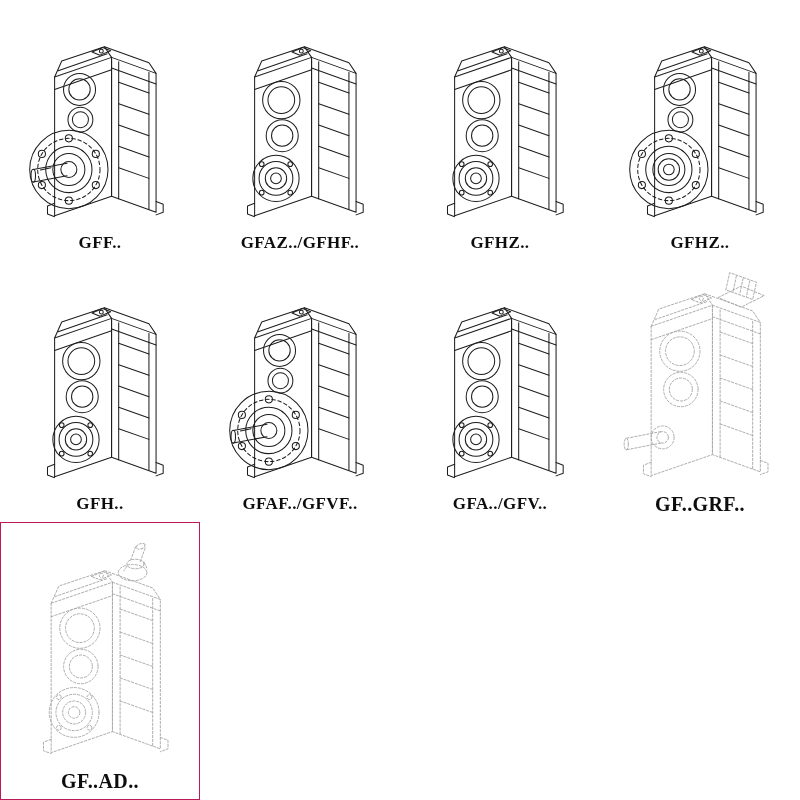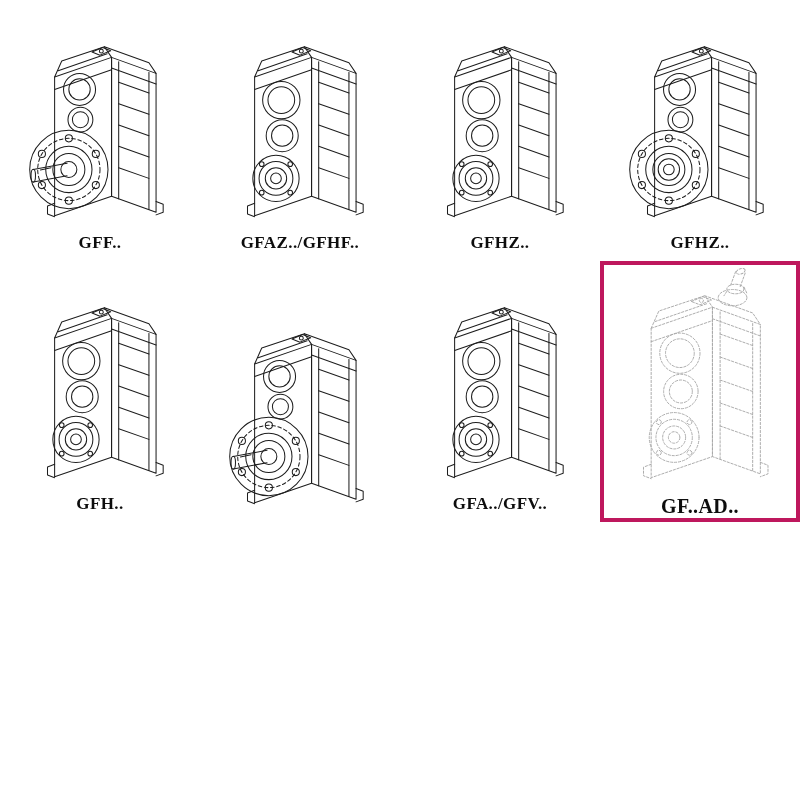--- a/index.html
+++ b/index.html
@@ -1,20 +1,20 @@
 <!DOCTYPE html>
 <html><head>
 <meta charset="utf-8">
 <style>
   *{margin:0;padding:0;box-sizing:border-box}
   html,body{width:800px;height:800px}
   body{background:#ffffff;font-family:"Liberation Serif",serif;overflow:hidden}
   .grid{display:grid;width:800px;height:694px;grid-template-columns:repeat(4,200px);grid-template-rows:261px 261px 278px}
   .cell{display:flex;flex-direction:column;align-items:center;padding:2px 0 5px;overflow:hidden}
-  .cell.boxed{border:4px solid #be185d}
+  .cell.boxed{border:1px solid #be185d}
   .art{flex:1 1 auto;display:flex;align-items:flex-end;justify-content:center}
   svg.draw{width:164px;height:210px;fill:none;stroke:#1d1d1d;stroke-width:1.15;stroke-linejoin:round;stroke-linecap:round}
   svg.draw.ghost{width:184px;height:226px;stroke:#a9a9a9;stroke-width:1;stroke-dasharray:2.4 1.8}
   .cap{height:26px;line-height:26px;font-weight:bold;font-size:17px;letter-spacing:.4px;color:#0d0d0d;white-space:nowrap}
   .cap.big{font-size:20px}
   .defs{position:absolute;width:0;height:0;overflow:hidden}
 </style>
 </head>
 <body>
 
@@ -202,33 +202,45 @@
 
   <figure class="cell">
     <div class="art">
       <svg class="draw" viewBox="0 0 170 236">
         <use href="#g-housing"></use>
           <use href="#g-circ-high"></use>
           <use href="#g-flange"></use>
           <use href="#g-shaft"></use>
       </svg>
     </div>
+    <figcaption class="cap">GFAF../GFVF..</figcaption>
   </figure>
 
   <figure class="cell">
     <div class="art">
       <svg class="draw" viewBox="0 0 170 236">
         <use href="#g-housing"></use>
           <use href="#g-circ-low"></use>
           <use href="#g-hollow"></use>
       </svg>
     </div>
     <figcaption class="cap">GFA../GFV..</figcaption>
   </figure>
 
+  <figure class="cell">
+    <div class="art">
+      <svg class="draw ghost" viewBox="0 0 170 236">
+        <use href="#g-housing"></use>
+          <use href="#g-circ-low"></use>
+          <use href="#g-smallshaft"></use>
+          <use href="#g-grf"></use>
+      </svg>
+    </div>
+    <figcaption class="cap big">GF..GRF..</figcaption>
+  </figure>
 
   <figure class="cell boxed">
     <div class="art">
       <svg class="draw ghost" viewBox="0 0 170 236">
         <use href="#g-housing"></use>
           <use href="#g-circ-low"></use>
           <use href="#g-hollow"></use>
           <use href="#g-inshaft"></use>
       </svg>
     </div>

